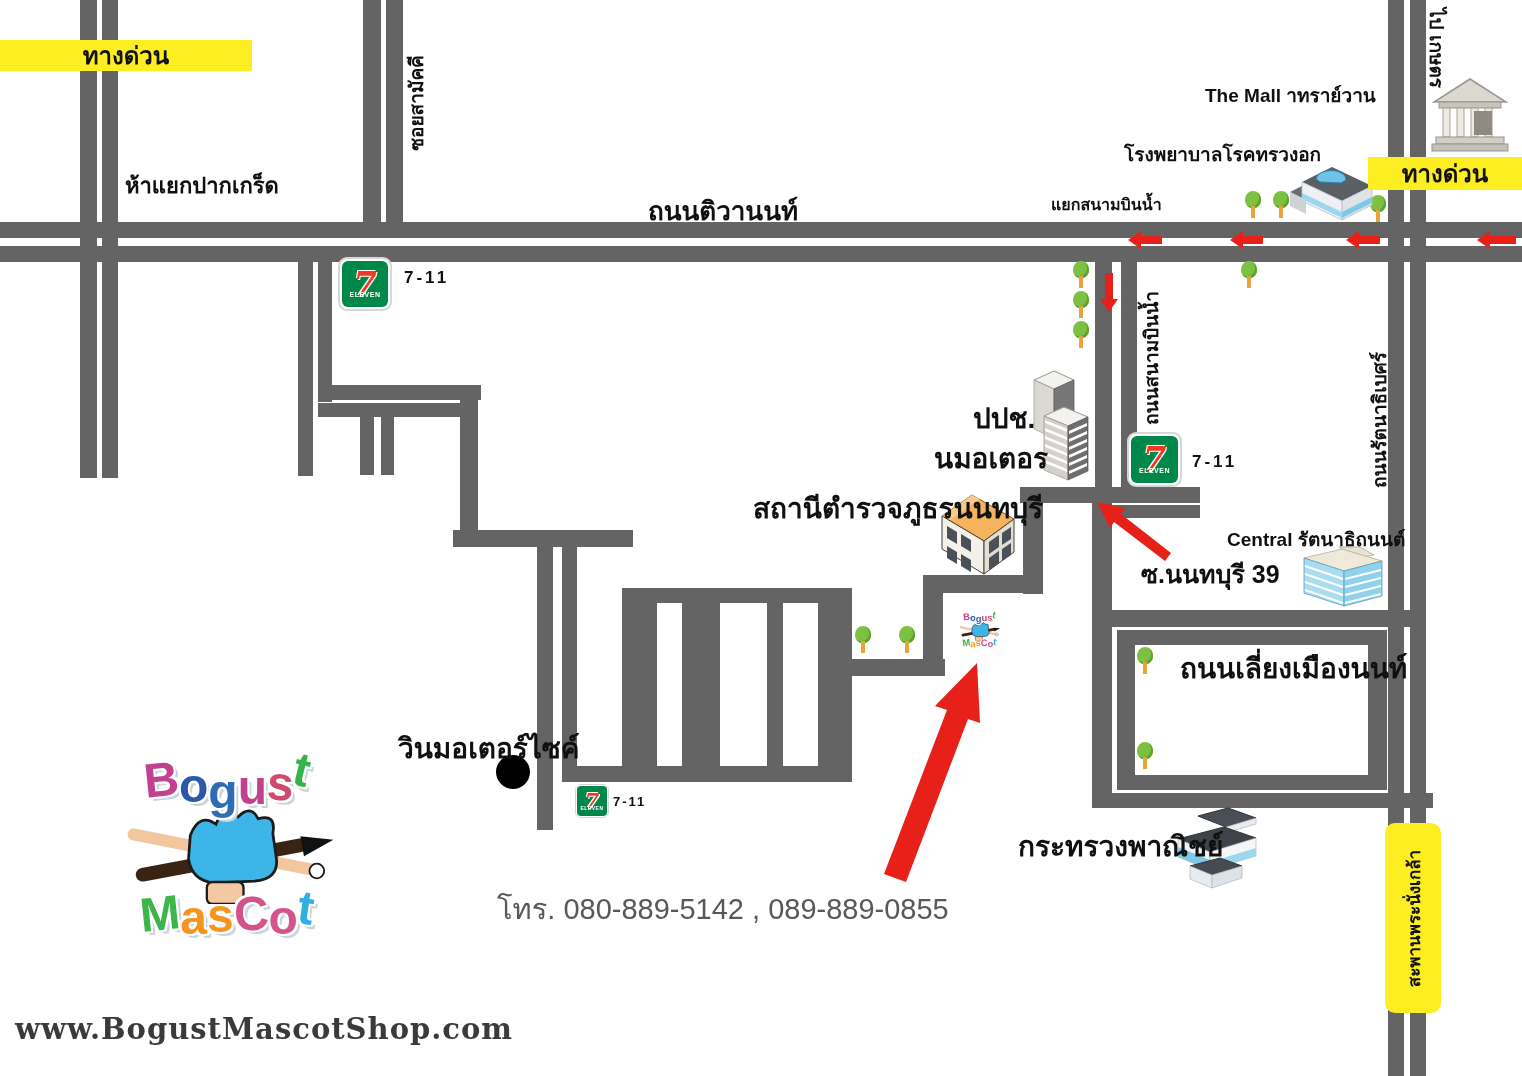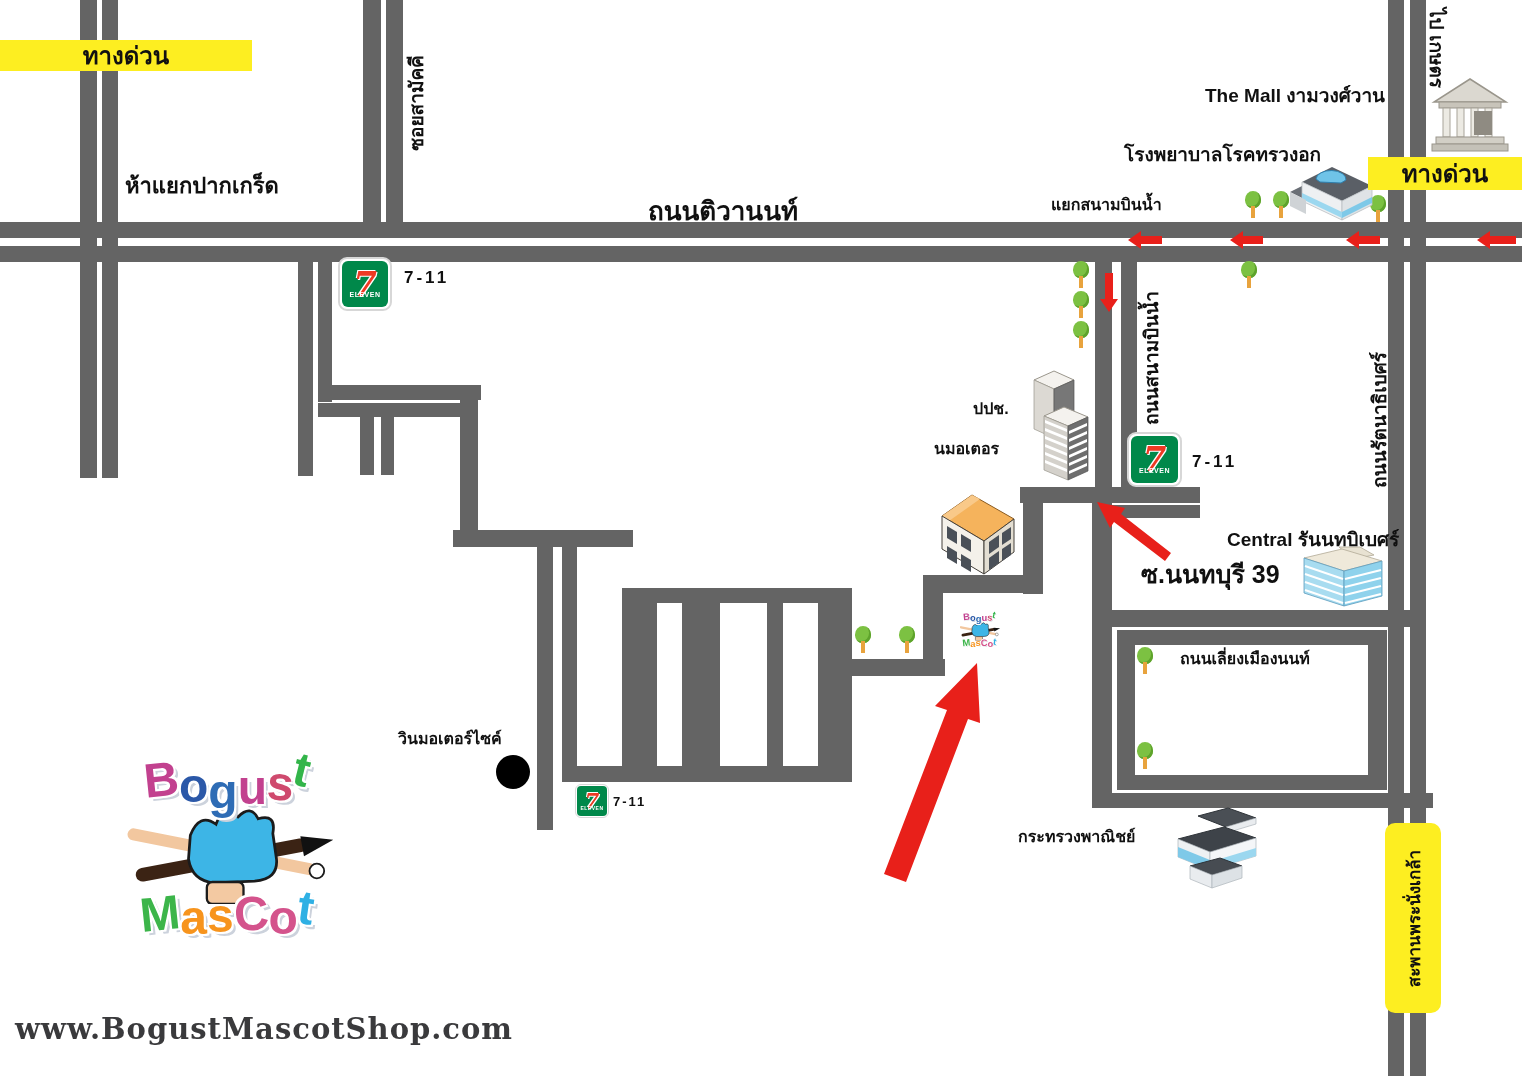--- a/index.html
+++ b/index.html
@@ -1,19 +1,19 @@
 <!DOCTYPE html>
 <html><head>
 <meta charset="utf-8">
 <style>
   html,body{margin:0;padding:0;background:#ffffff;}
   #map{position:relative;width:1522px;height:1076px;background:#ffffff;overflow:hidden;
        font-family:"Liberation Sans","DejaVu Sans",sans-serif;}
   .road{position:absolute;background:#646464;}
-  .label{position:absolute;color:#101010;font-weight:bold;font-size:16px;white-space:nowrap;z-index:35;}
+  .label{position:absolute;color:#101010;font-weight:bold;font-size:28px;white-space:nowrap;z-index:35;}
   .vwrap{position:absolute;width:170px;text-align:center;transform:rotate(-90deg);z-index:35;}
   .vwrap.cw{transform:rotate(90deg);}
   .ysign{position:absolute;background:#fdee21;z-index:30;display:flex;align-items:center;justify-content:center;
          color:#111;font-weight:bold;font-size:24px;}
   .ysign.rounded{border-radius:10px;}
   .tree{position:absolute;width:18px;height:28px;z-index:22;}
   .tree .crown{position:absolute;left:1px;top:0;width:16px;height:17px;background:#7cc142;border-radius:50% 50% 45% 45%;
                box-shadow:inset -2px -2px 0 #5ea32c;}
   .tree .trunk{position:absolute;left:7px;top:15px;width:4px;height:12px;background:#e8a33d;}
   .dot{position:absolute;width:34px;height:34px;border-radius:50%;background:#000;z-index:24;}
@@ -279,26 +279,27 @@
       <span class="badge-7" style="font-size:21px">7</span>
       <span class="badge-eleven" style="font-size:5px;bottom:5px">ELEVEN</span>
     </div>
   </div>
   <div class="label seven-caption" style="left:613px;top:794px;font-size:13px;letter-spacing:2px">7-11</div>
 
   <div class="dot" style="left:496px;top:755px"></div>
 
   <div class="label" style="left:125px;top:168px;font-size:22px">ห้าแยกปากเกร็ด</div>
   <div class="label" style="left:648px;top:190px;font-size:26px">ถนนติวานนท์</div>
-  <div class="label" style="left:1205px;top:80px;font-size:19px">The Mall งามวงศ์วาน</div>
+  <div class="label" style="left:1205px;top:80px;font-size:19px">The Mall าทราย์วาน</div>
   <div class="label" style="left:1124px;top:139px;font-size:19px">โรงพยาบาลโรคทรวงอก</div>
   <div class="label" style="left:1051px;top:192px;font-size:16px">แยกสนามบินน้ำ</div>
   <div class="label" style="left:973px;top:396px">ปปช.</div>
   <div class="label" style="left:934px;top:436px">นมอเตอร</div>
-  <div class="label" style="left:1227px;top:524px;font-size:19px">Central รันนทบิเบศร์</div>
+  <div class="label" style="left:753px;top:486px">สถานีตำรวจภูธรนนทบุรี</div>
+  <div class="label" style="left:1227px;top:524px;font-size:19px">Central รัตนาธิถนนต์</div>
   <div class="label" style="left:1141px;top:554px;font-size:25px">ซ.นนทบุรี 39</div>
   <div class="label" style="left:1180px;top:646px">ถนนเลี่ยงเมืองนนท์</div>
   <div class="label" style="left:398px;top:726px">วินมอเตอร์ไซค์</div>
   <div class="label" style="left:1018px;top:824px">กระทรวงพาณิชย์</div>
 
   <div class="vwrap" style="left:331px;top:88px">
     <span class="label" style="position:static;font-size:19px">ซอยสามัคคี</span>
   </div>
   <div class="vwrap cw" style="left:1377px;top:33px;width:120px">
     <span class="label" style="position:static;font-size:19px">ไป เกษตร</span>
@@ -354,15 +355,16 @@
       <rect x="98" y="96" width="40" height="24" rx="6" fill="#f3c9a2" stroke="#1b1b1b" stroke-width="2.5"></rect>
     </svg>
     <div class="row" style="margin-top:-14px">
       <span class="lt ml1">M</span><span class="lt ml2">a</span><span class="lt ml3">s</span><span class="lt ml4">C</span><span class="lt ml5">o</span><span class="lt ml6">t</span>
     </div>
   </div>
 
   <div class="website">www.BogustMascotShop.com</div>
 
   <div class="addr">
+    <div>โทร. 080-889-5142 , 089-889-0855</div>
   </div>
 
 </div>
 
 </body></html>

